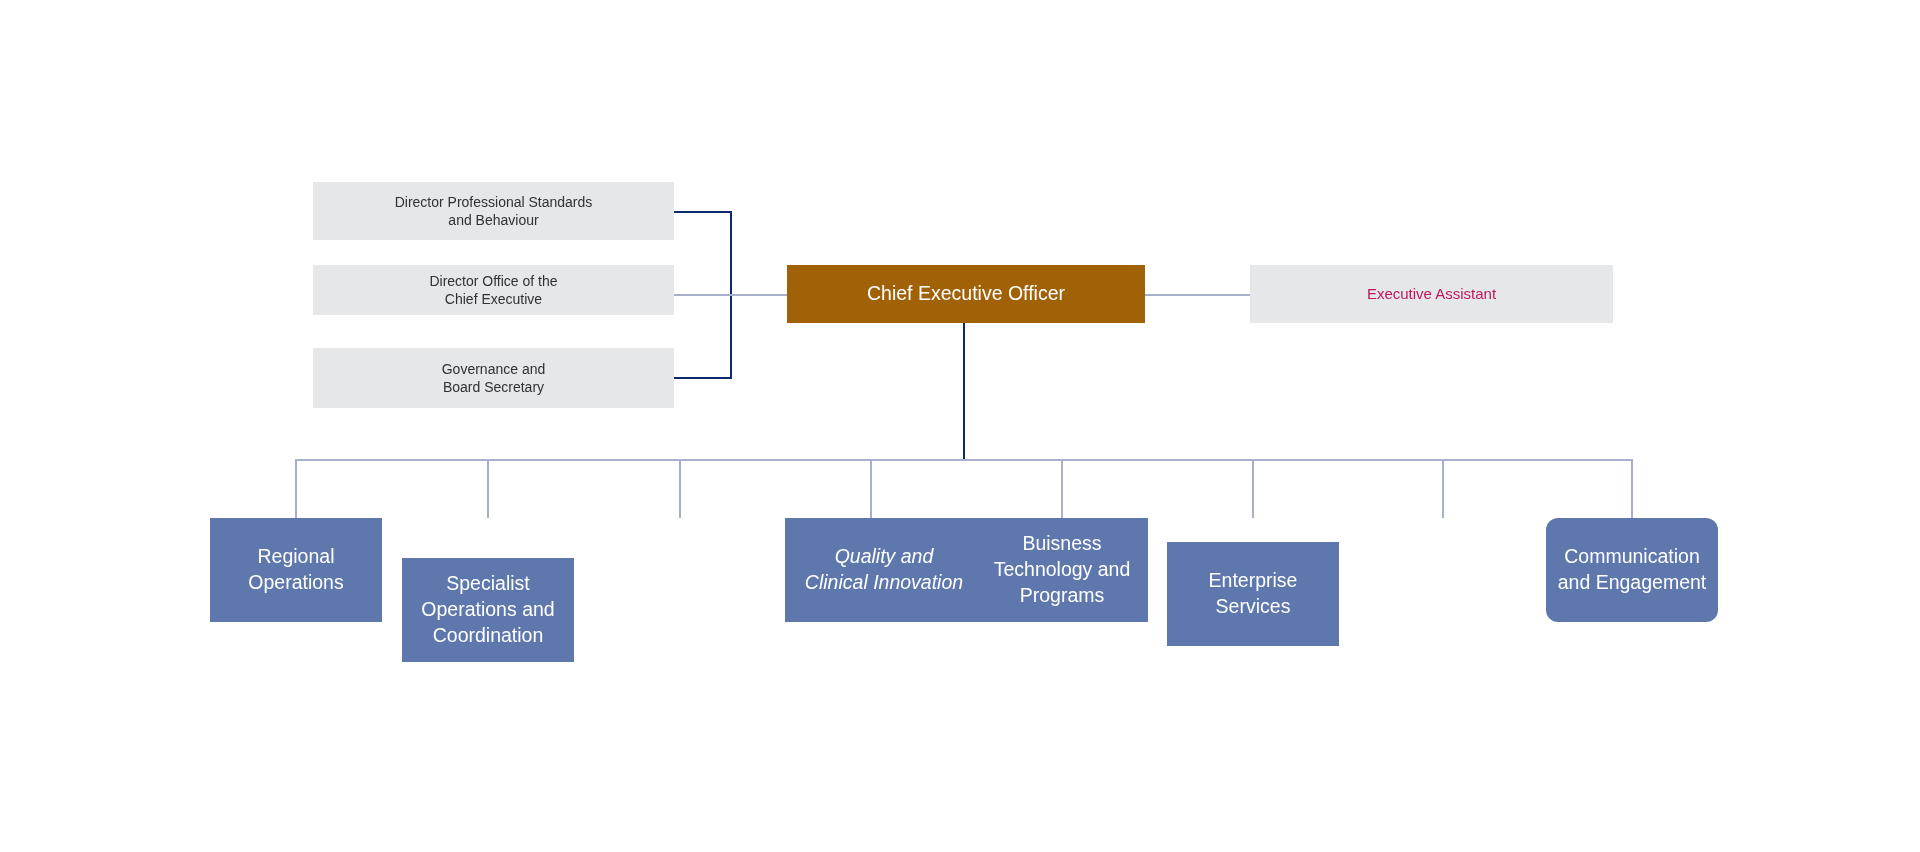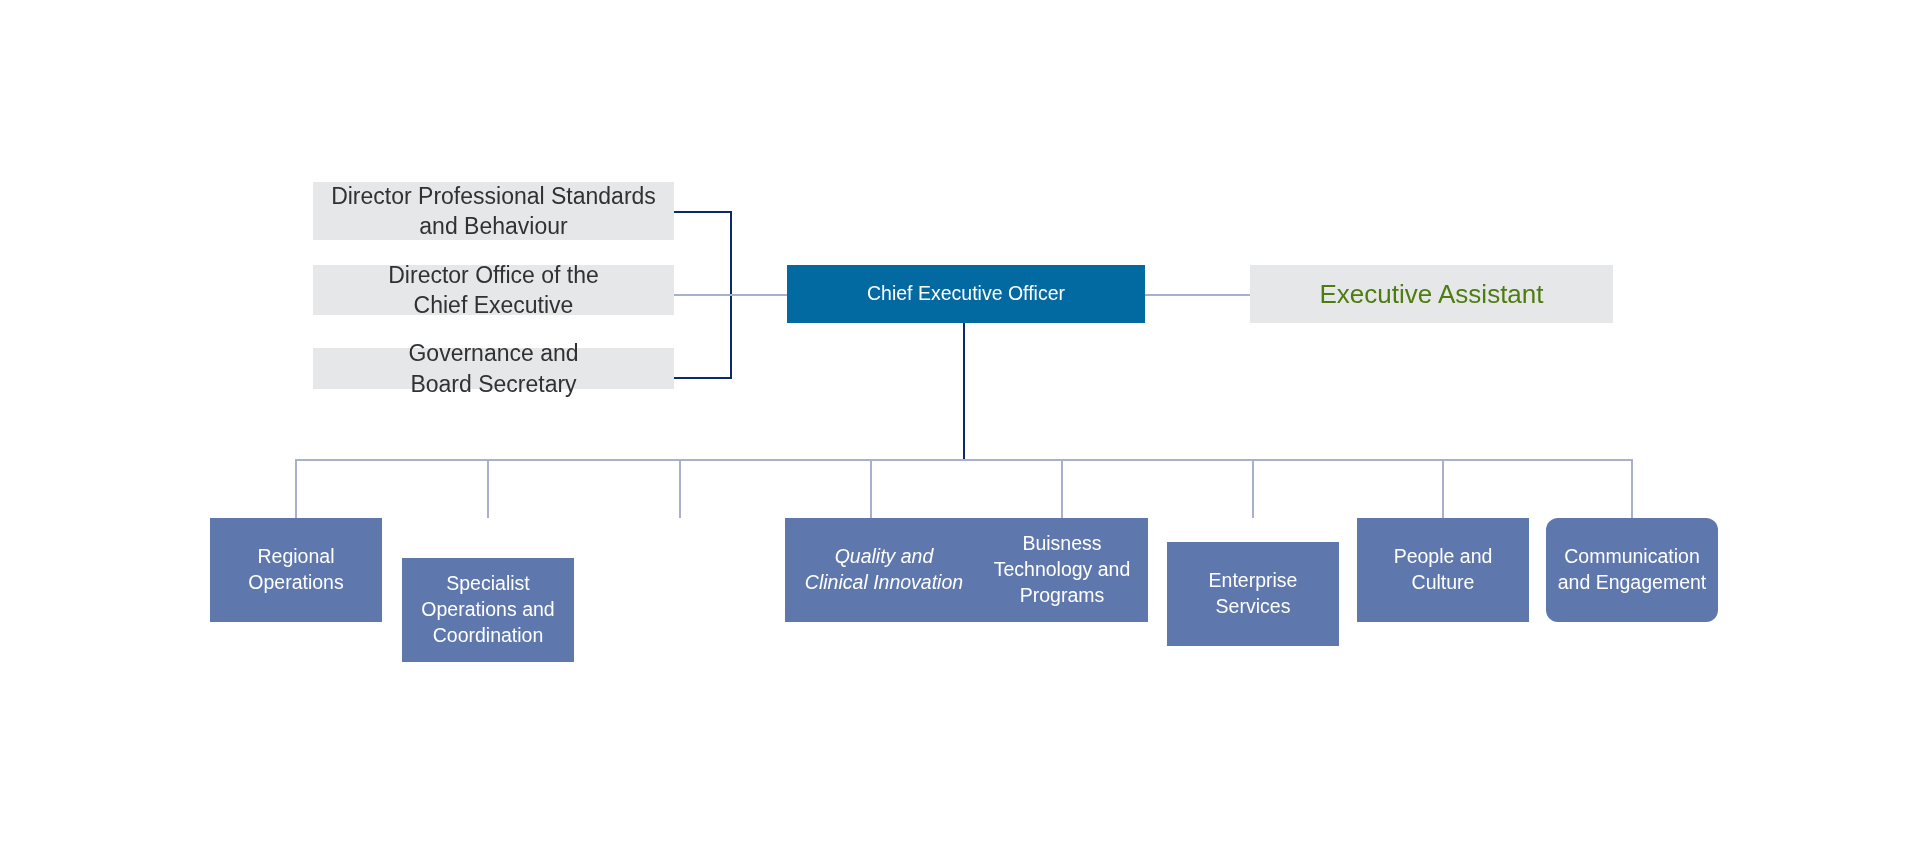--- a/index.html
+++ b/index.html
@@ -24,29 +24,29 @@
     align-items: center;
     justify-content: center;
     text-align: center;
     line-height: 1.32;
     white-space: pre-line;
     z-index: 3;
   }
   .node-advisory {
     background: #e6e7e9;
     color: #2f3133;
-    font-size: 23px;
+    font-size: 14px;
   }
   .node-assistant {
     background: #e6e7e9;
-    color: #4d7c0f;
-    font-size: 26px;
+    color: #be185d;
+    font-size: 15px;
   }
   .node-ceo {
-    background: #0369a1;
+    background: #a16207;
     color: #ffffff;
     font-size: 19.5px;
     align-items: center;
   }
   .node-division {
     background: #5e77ad;
     color: #ffffff;
     font-size: 19.5px;
   }
   .line {
@@ -87,21 +87,21 @@
   <div class="line line-grey" style="left:1631px; top:459px; width:2px; height:59px;"></div>
 
   <div class="node node-advisory" style="left:313px; top:182px; width:361px; height:58px;">
     <span>Director Professional Standards
 and Behaviour</span>
   </div>
   <div class="node node-advisory" style="left:313px; top:265px; width:361px; height:50px;">
     <span>Director Office of the
 Chief Executive</span>
   </div>
-  <div class="node node-advisory" style="left:313px; top:348px; width:361px; height:41px;">
+  <div class="node node-advisory" style="left:313px; top:348px; width:361px; height:60px;">
     <span>Governance and
 Board Secretary</span>
   </div>
 
   <div class="node node-ceo" style="left:787px; top:265px; width:358px; height:58px;">
     <span>Chief Executive Officer</span>
   </div>
 
   <div class="node node-assistant" style="left:1250px; top:265px; width:363px; height:58px;">
     <span>Executive Assistant</span>
@@ -122,22 +122,18 @@
   </div>
   <div class="node node-division" style="left:976px; top:518px; width:172px; height:104px;">
     <span>Buisness
 Technology and
 Programs</span>
   </div>
   <div class="node node-division" style="left:1167px; top:542px; width:172px; height:104px;">
     <span>Enterprise
 Services</span>
   </div>
-  <div class="node node-division" style="left:1357px; top:518px; width:172px; height:104px;">
-    <span>People and
-Culture</span>
-  </div>
   <div class="node node-division" style="left:1546px; top:518px; width:172px; height:104px;border-radius:12px;">
     <span>Communication
 and Engagement</span>
   </div>
 
 </div>
 
 </body></html>

